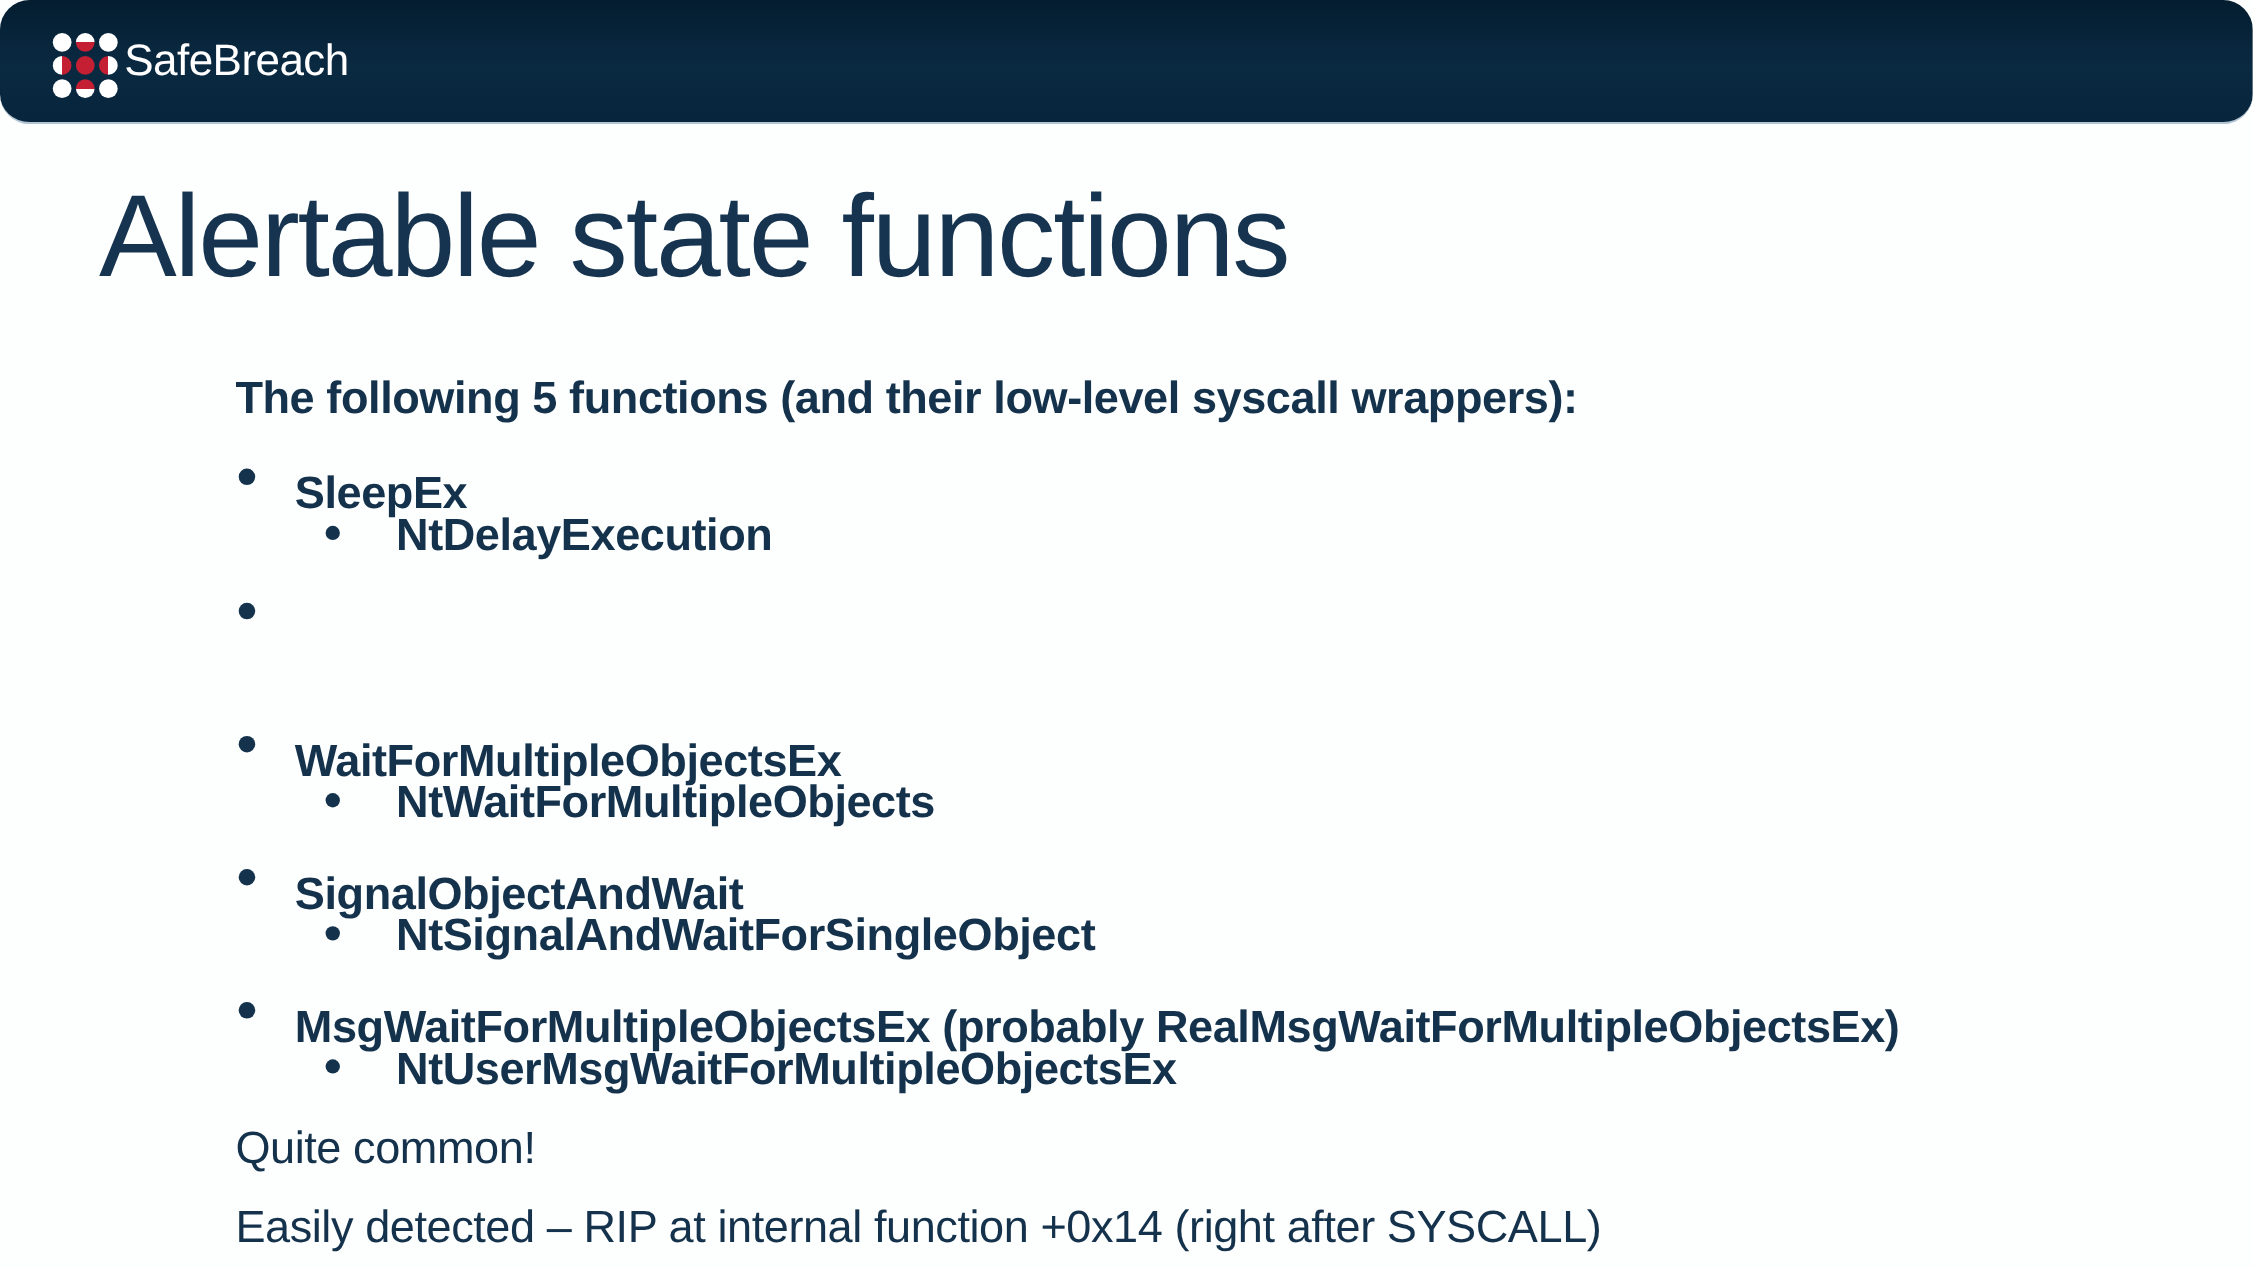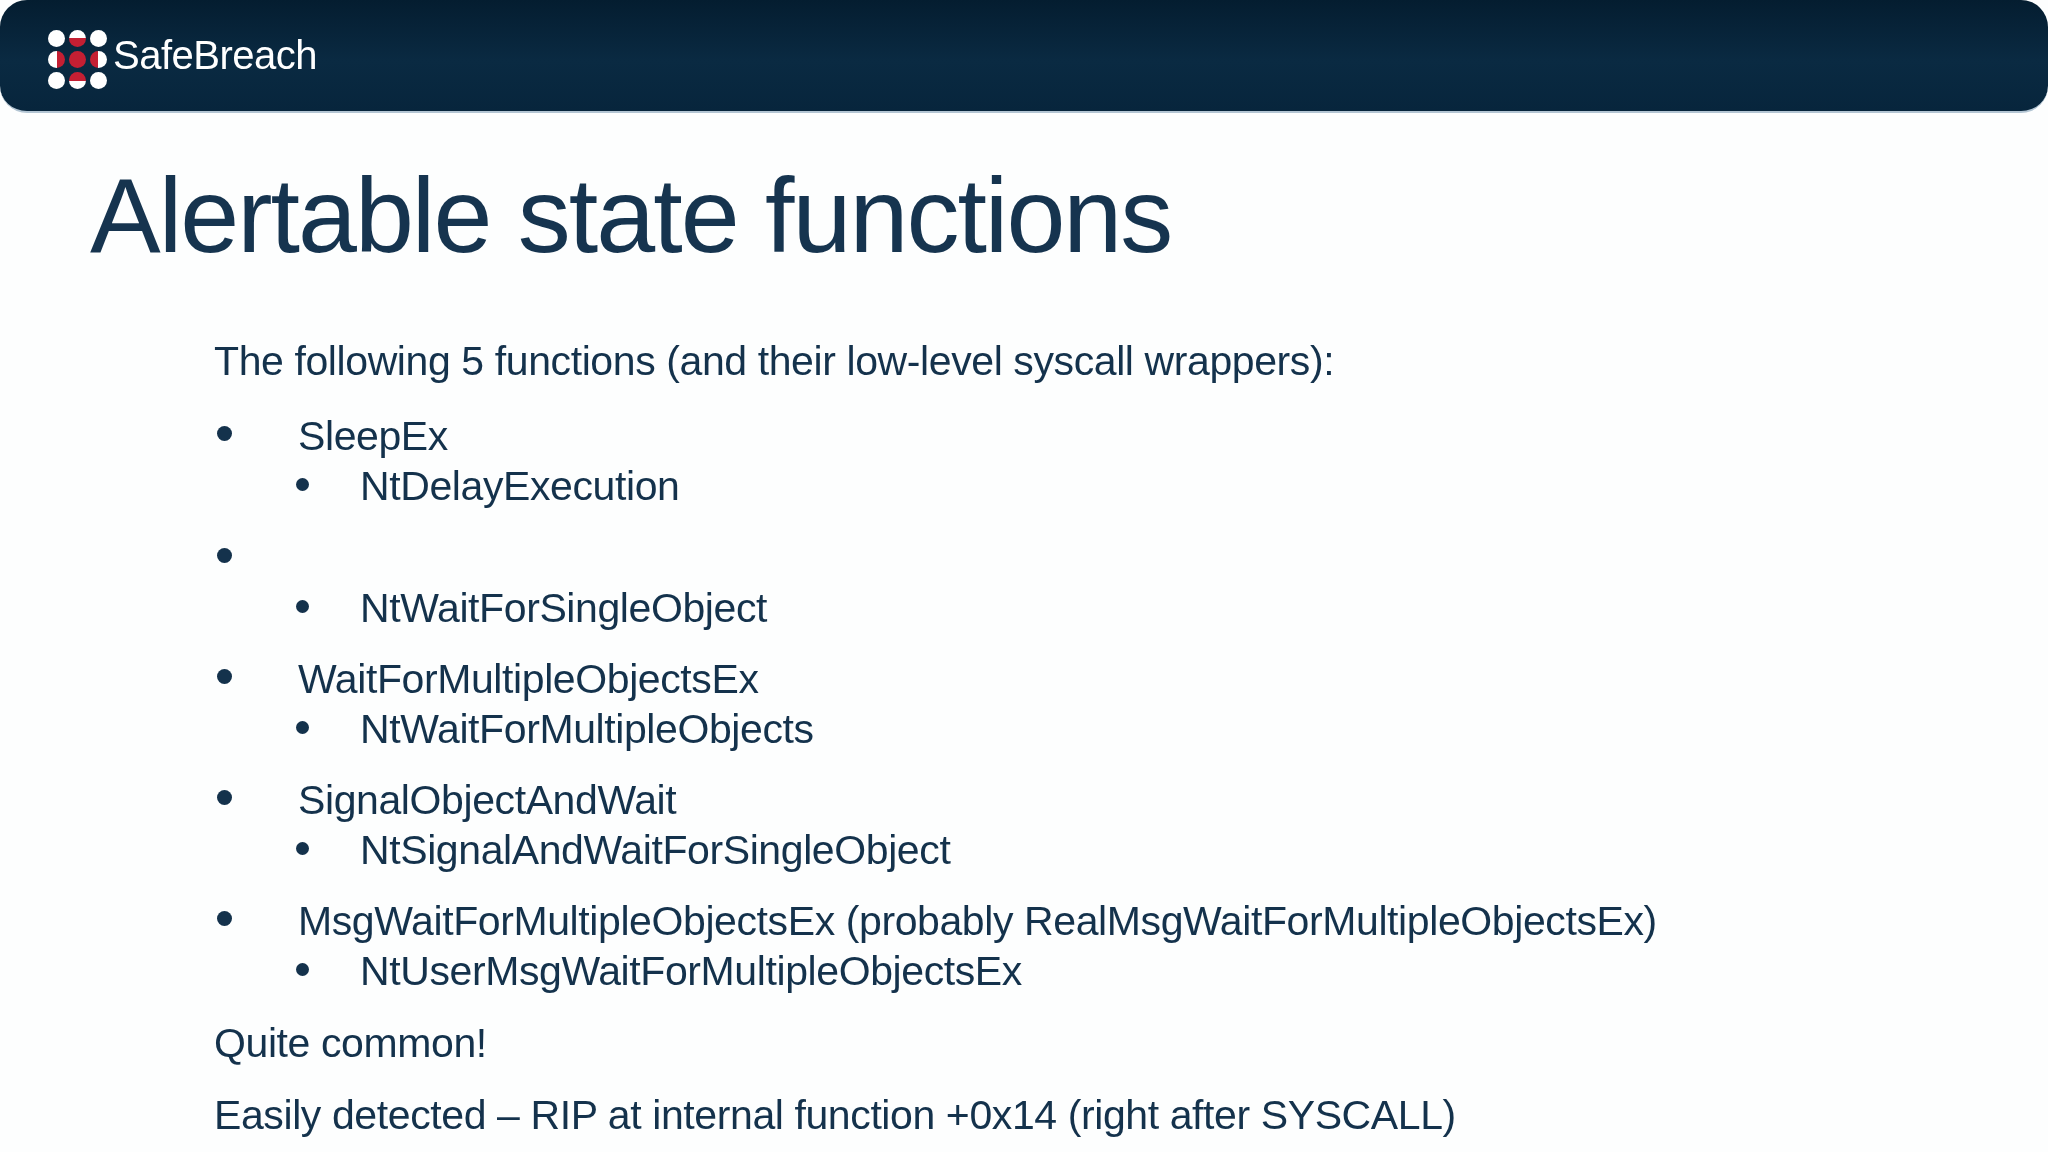--- a/index.html
+++ b/index.html
@@ -55,24 +55,25 @@
     letter-spacing: -2px;
     color: #16344f;
     white-space: nowrap;
   }
   .line {
     position: absolute; left: 0;
     width: 2048px; height: 50px; line-height: 50px;
     font-size: 41px; letter-spacing: -0.4px;
     color: #14324c;
     white-space: nowrap;
+    font-weight: bold;
   }
   .line .txt { position: absolute; top: 0; }
   .intro .txt, .bold .txt { left: 214px; }
-  .l1 .txt { left: 298px; }
+  .l1 .txt { left: 268px; margin-top: 12px; }
   .l2 .txt { left: 360px; }
   .bold { font-weight: 400; }
   .dot {
     position: absolute; border-radius: 50%;
     background: #14324c;
   }
   .l1 .dot { left: 217px; top: 15px; width: 15px; height: 15px; }
   .l2 .dot { left: 296px; top: 17px; width: 13px; height: 13px; }
 </style>
 </head>
@@ -108,24 +109,20 @@
     <span class="txt">SleepEx</span>
   </div>
   <div class="line l2" style="top:461px">
     <span class="dot"></span>
     <span class="txt">NtDelayExecution</span>
   </div>
 
   <div class="line l1" style="top:533px">
     <span class="dot"></span>
   </div>
-  <div class="line l2" style="top:583px">
-    <span class="dot"></span>
-    <span class="txt">NtWaitForSingleObject</span>
-  </div>
 
   <div class="line l1" style="top:654px">
     <span class="dot"></span>
     <span class="txt">WaitForMultipleObjectsEx</span>
   </div>
   <div class="line l2" style="top:704px">
     <span class="dot"></span>
     <span class="txt">NtWaitForMultipleObjects</span>
   </div>
 

